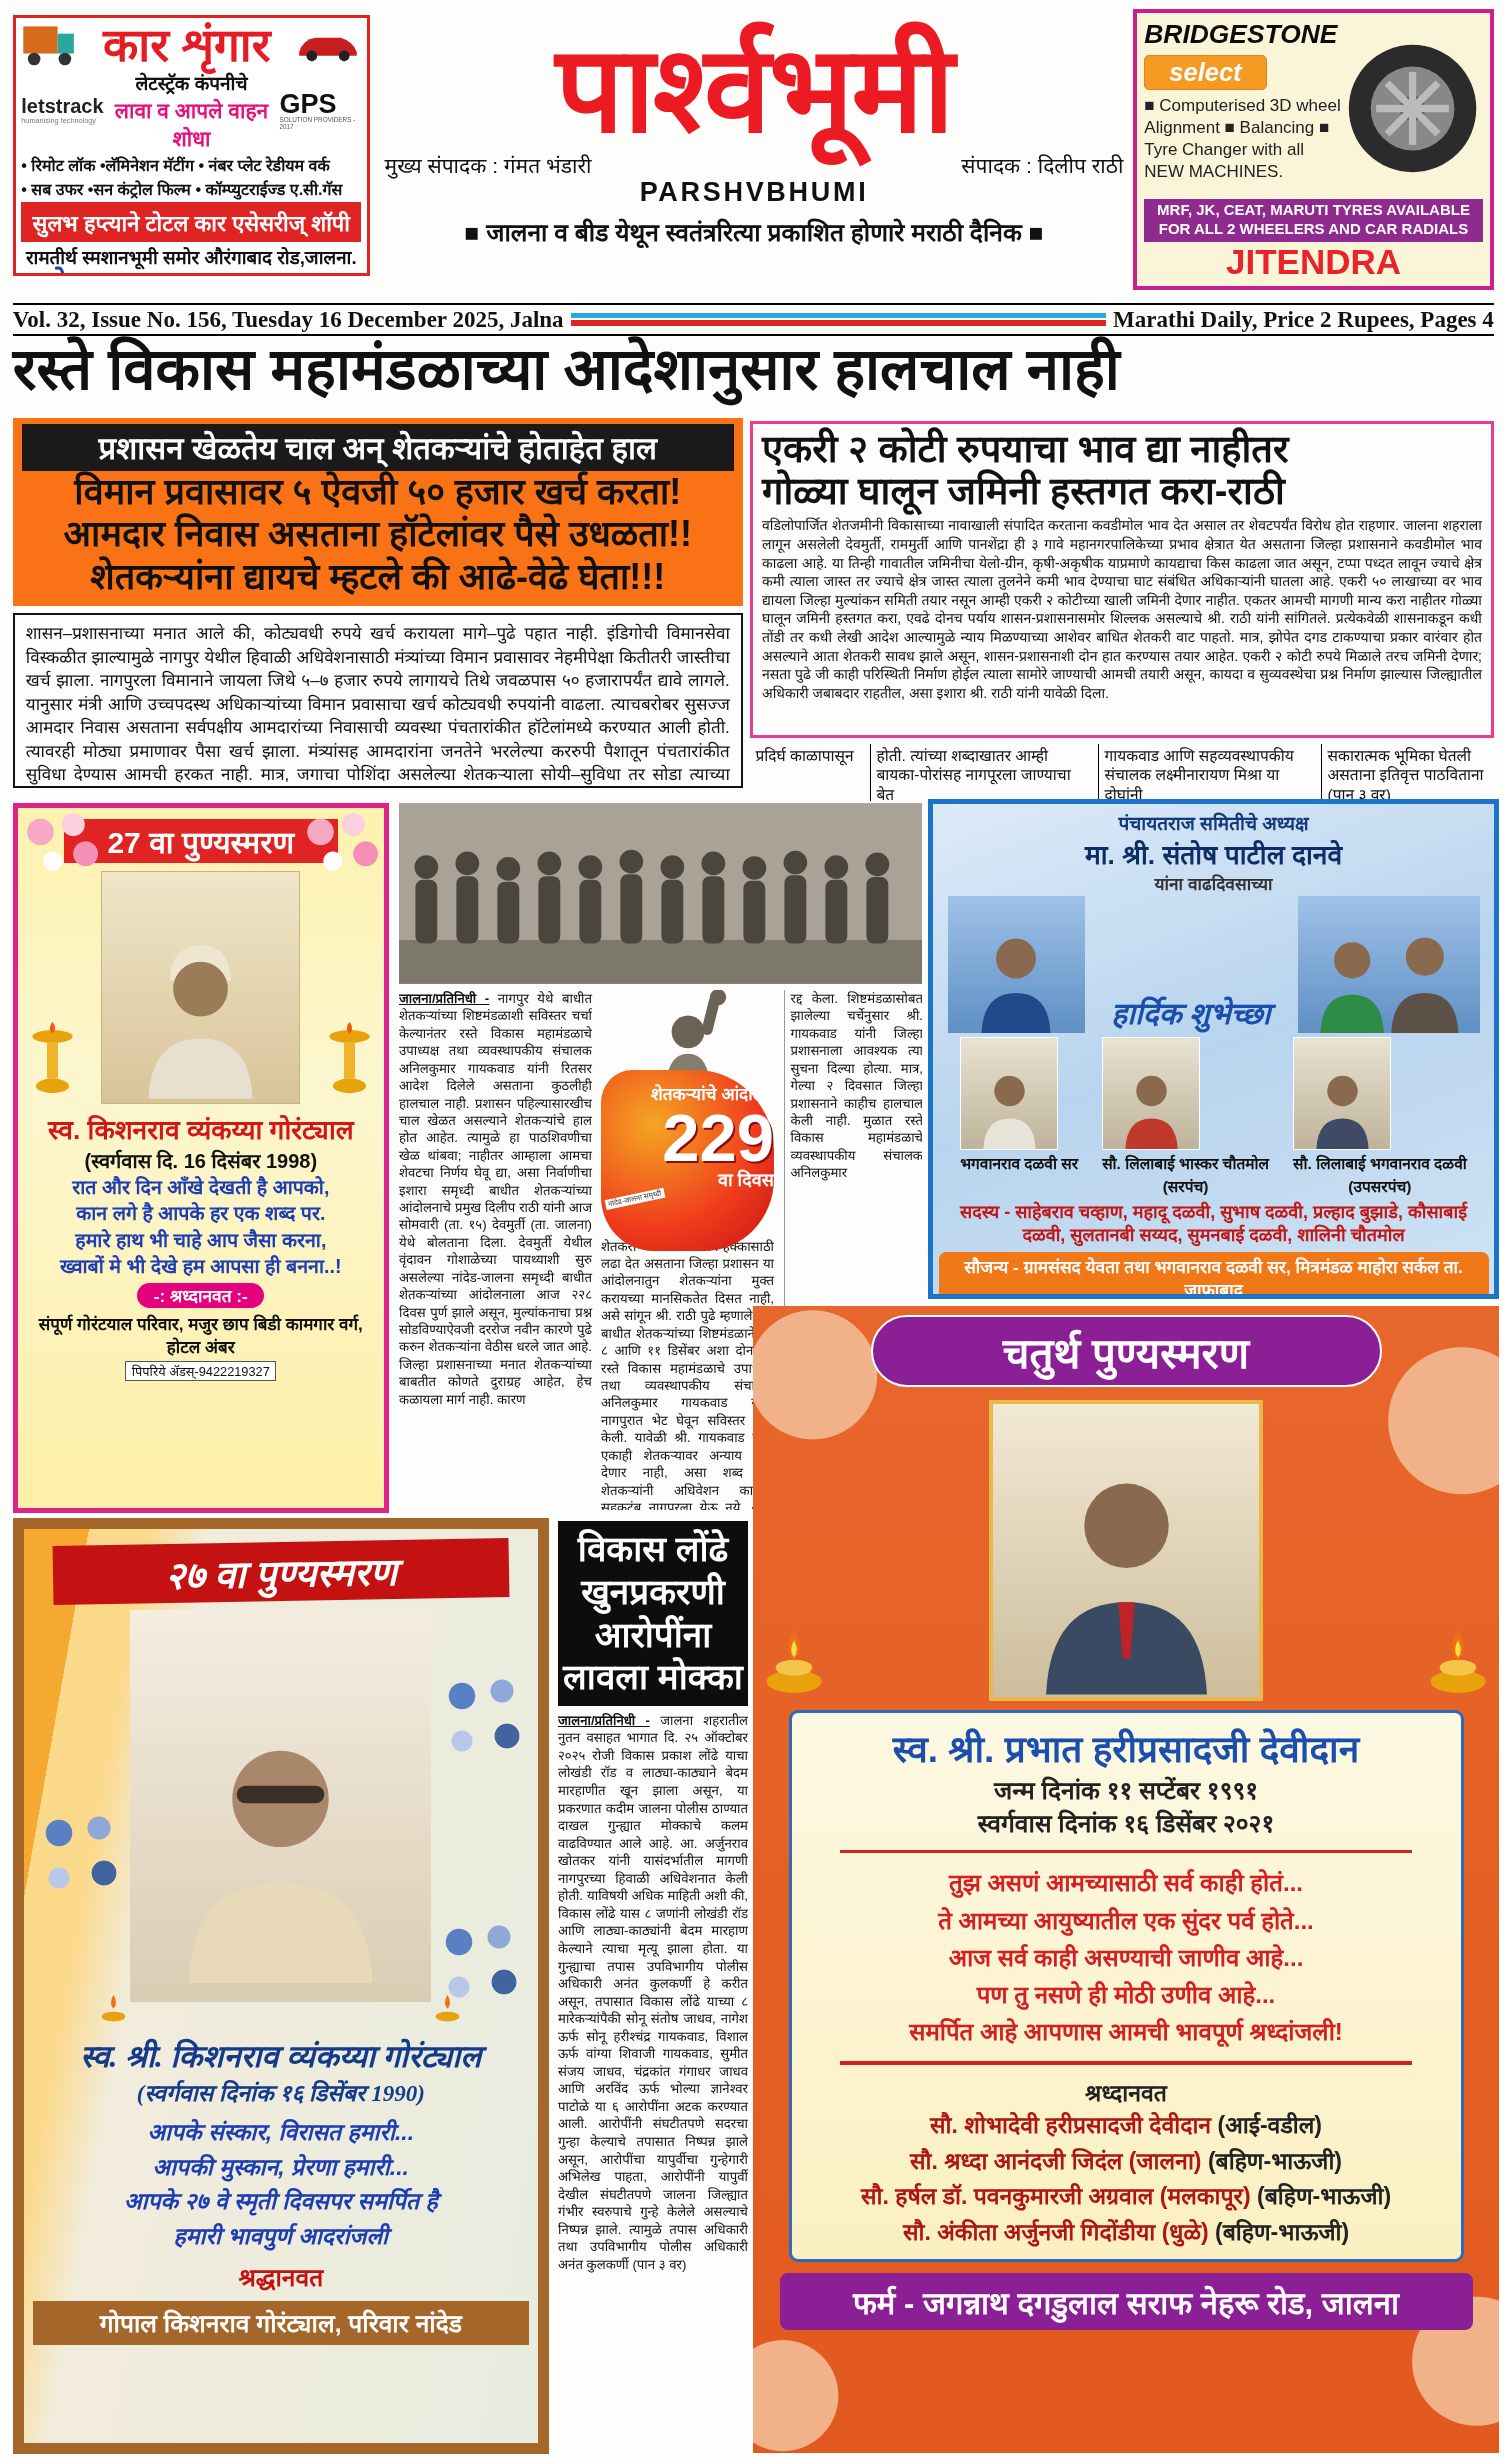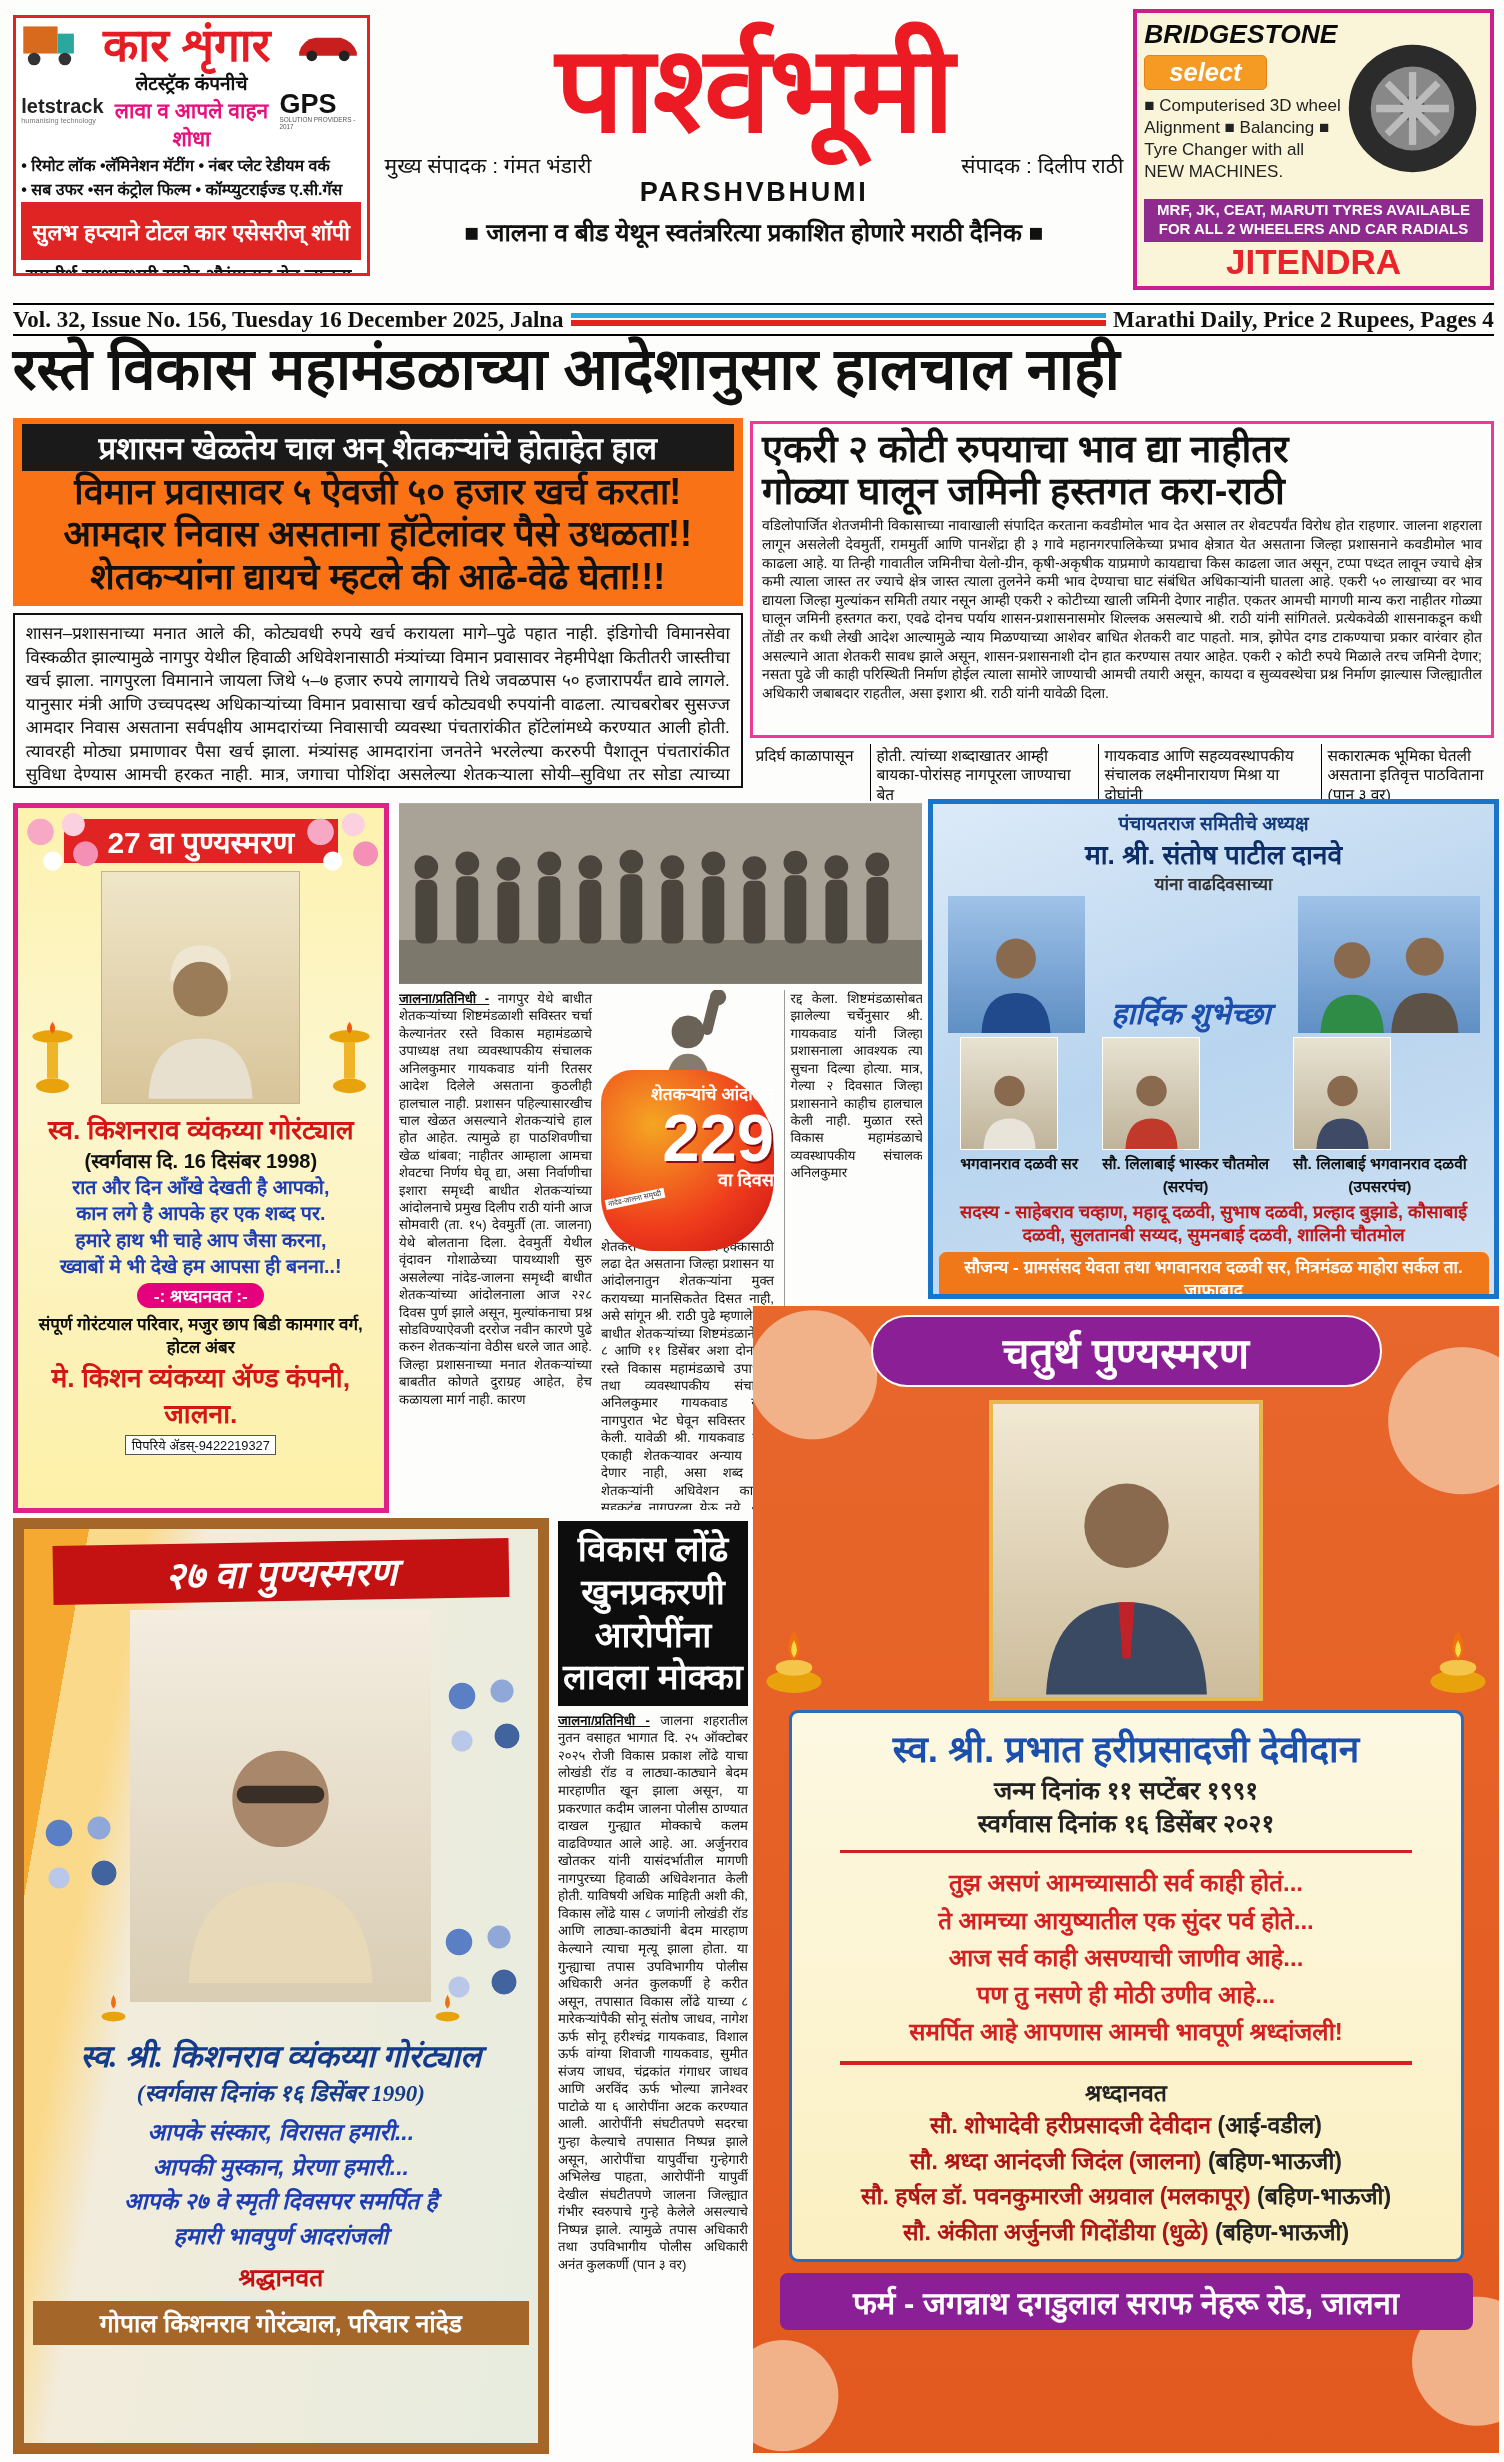--- a/index.html
+++ b/index.html
@@ -15,21 +15,21 @@
   .la-title{color:#e51c23;font-weight:bold;font-size:46px;line-height:1;}
   .la-row2{display:flex;align-items:center;justify-content:space-between;margin-top:1.8px;}
   .lt-name{font-weight:bold;font-size:20px;line-height:.9;color:#222;}
   .lt-sub{font-size:7.3px;color:#777;}
   .la-mid{text-align:center;}
   .la-gpspre{font-weight:bold;font-size:19px;color:#111;}
   .la-find{font-weight:bold;font-size:21px;color:#e5127d;}
   .gps-big{font-weight:bold;font-size:27px;line-height:.9;color:#111;}
   .gps-sub{font-size:6.4px;color:#555;}
   .la-bullet{font-weight:bold;font-size:16px;margin-top:1.8px;color:#111;}
-  .la-band{background:#e02424;color:#fff;font-weight:bold;font-size:22px;text-align:center;margin-top:2.7px;padding:14px 0;}
+  .la-band{background:#e02424;color:#fff;font-weight:bold;font-size:22px;text-align:center;margin-top:2.7px;padding:5px 0;}
   .la-addr{font-weight:bold;font-size:18.7px;text-align:center;margin-top:1.8px;}
   .la-phone{font-weight:bold;font-size:28px;color:#1d3db4;text-align:center;line-height:1;}
 
   
   .masthead{left:381px;top:20px;width:746px;height:274px;text-align:center;}
   .mh-title{color:#ec1b23;font-weight:bold;font-size:120px;line-height:1.15;letter-spacing:-1.8px;}
   .mh-eds{display:flex;justify-content:space-between;font-weight:normal;font-size:21px;margin-top:-7.3px;padding:0 3.6px;}
   .mh-latin{font-weight:bold;font-size:27px;letter-spacing:2.7px;margin-top:-1.8px;}
   .mh-tag{font-weight:bold;font-size:24.6px;margin-top:7.3px;}
 
@@ -297,21 +297,20 @@
       </span>
     </div>
     <div class="ml-name">स्व. किशनराव व्यंकय्या गोरंट्याल</div>
     <div class="ml-date">(स्वर्गवास दि. 16 दिसंबर 1998)</div>
     <div class="ml-sh">रात और दिन आँखे देखती है आपको,</div>
     <div class="ml-sh">कान लगे है आपके हर एक शब्द पर.</div>
     <div class="ml-sh">हमारे हाथ भी चाहे आप जैसा करना,</div>
     <div class="ml-sh">ख्वाबों मे भी देखे हम आपसा ही बनना..!</div>
     <div><span class="ml-pill">-: श्रध्दानवत :-</span></div>
     <div class="ml-family">संपूर्ण गोरंटयाल परिवार, मजुर छाप बिडी कामगार वर्ग, होटल अंबर</div>
-    <div class="ml-firm">मे. किशन व्यंकय्या ॲण्ड कंपनी, जालना.</div>
     <div><span class="ml-credit">पिपरिये ॲडस्-9422219327</span></div>
   </div>
 
   <div class="abs gphoto">
     <svg width="523" height="181" viewBox="0 0 574 198">
       <rect width="574" height="198" fill="#a8a396"></rect>
       <rect y="150" width="574" height="48" fill="#7c786c"></rect>
       <g fill="#4a463e">
         <circle cx="30" cy="70" r="13"></circle>
           <rect x="18" y="84" width="24" height="70" rx="8"></rect>

